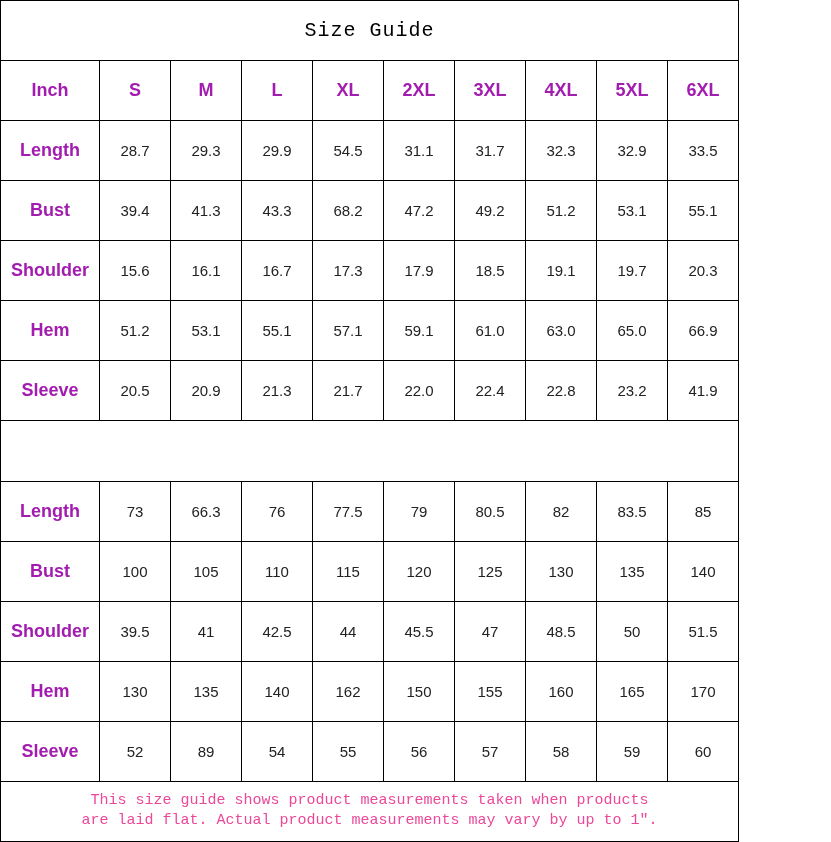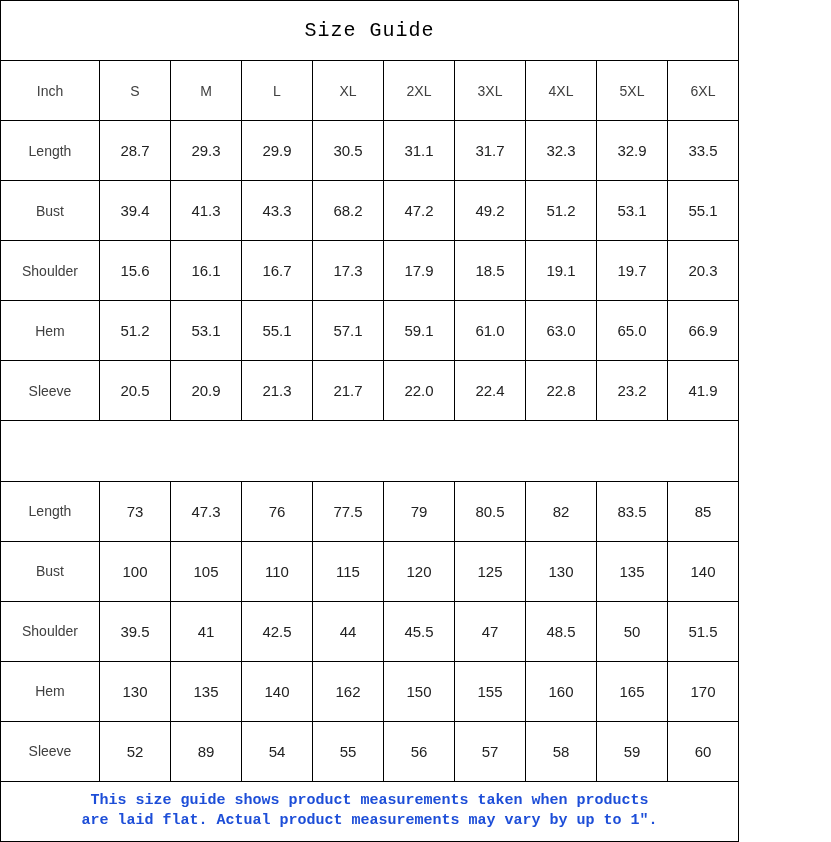--- a/index.html
+++ b/index.html
@@ -30,38 +30,37 @@
     overflow: hidden;
   }
   tr.r { height: 56px; }
   td.title-cell {
     font-family: "Liberation Mono", monospace;
     font-size: 20px;
     letter-spacing: 1px;
     color: #000000;
   }
   td.hdr {
-    font-weight: normal;
-    font-size: 14px;
-    color: #404040;
+    font-weight: bold;
+    font-size: 18px;
+    color: #a21caf;
   }
   td.val {
     font-weight: normal;
     font-size: 15px;
     color: #222222;
   }
   td.gap-cell {
     background: #ffffff;
   }
   td.footer-cell {
     font-family: "Liberation Mono", monospace;
     font-size: 15px;
     line-height: 20px;
-    color: #1d4ed8;
-    font-weight: bold;
+    color: #ec4899;
   }
 </style>
 </head>
 <body>
 
 <div class="page">
   <table class="size-guide">
     <colgroup>
       <col style="width:99px">
       <col>
@@ -90,21 +89,21 @@
           <td class="hdr">3XL</td>
           <td class="hdr">4XL</td>
           <td class="hdr">5XL</td>
           <td class="hdr">6XL</td>
         </tr>
         <tr class="r">
           <td class="hdr">Length</td>
           <td class="val">28.7</td>
           <td class="val">29.3</td>
           <td class="val">29.9</td>
-          <td class="val">30.5</td>
+          <td class="val">54.5</td>
           <td class="val">31.1</td>
           <td class="val">31.7</td>
           <td class="val">32.3</td>
           <td class="val">32.9</td>
           <td class="val">33.5</td>
         </tr>
         <tr class="r">
           <td class="hdr">Bust</td>
           <td class="val">39.4</td>
           <td class="val">41.3</td>
@@ -155,21 +154,21 @@
       </tbody>
     <tbody>
       <tr class="r">
         <td class="gap-cell" colspan="10"></td>
       </tr>
     </tbody>
     <tbody id="cm-body">
         <tr class="r">
           <td class="hdr">Length</td>
           <td class="val">73</td>
-          <td class="val">47.3</td>
+          <td class="val">66.3</td>
           <td class="val">76</td>
           <td class="val">77.5</td>
           <td class="val">79</td>
           <td class="val">80.5</td>
           <td class="val">82</td>
           <td class="val">83.5</td>
           <td class="val">85</td>
         </tr>
         <tr class="r">
           <td class="hdr">Bust</td>

